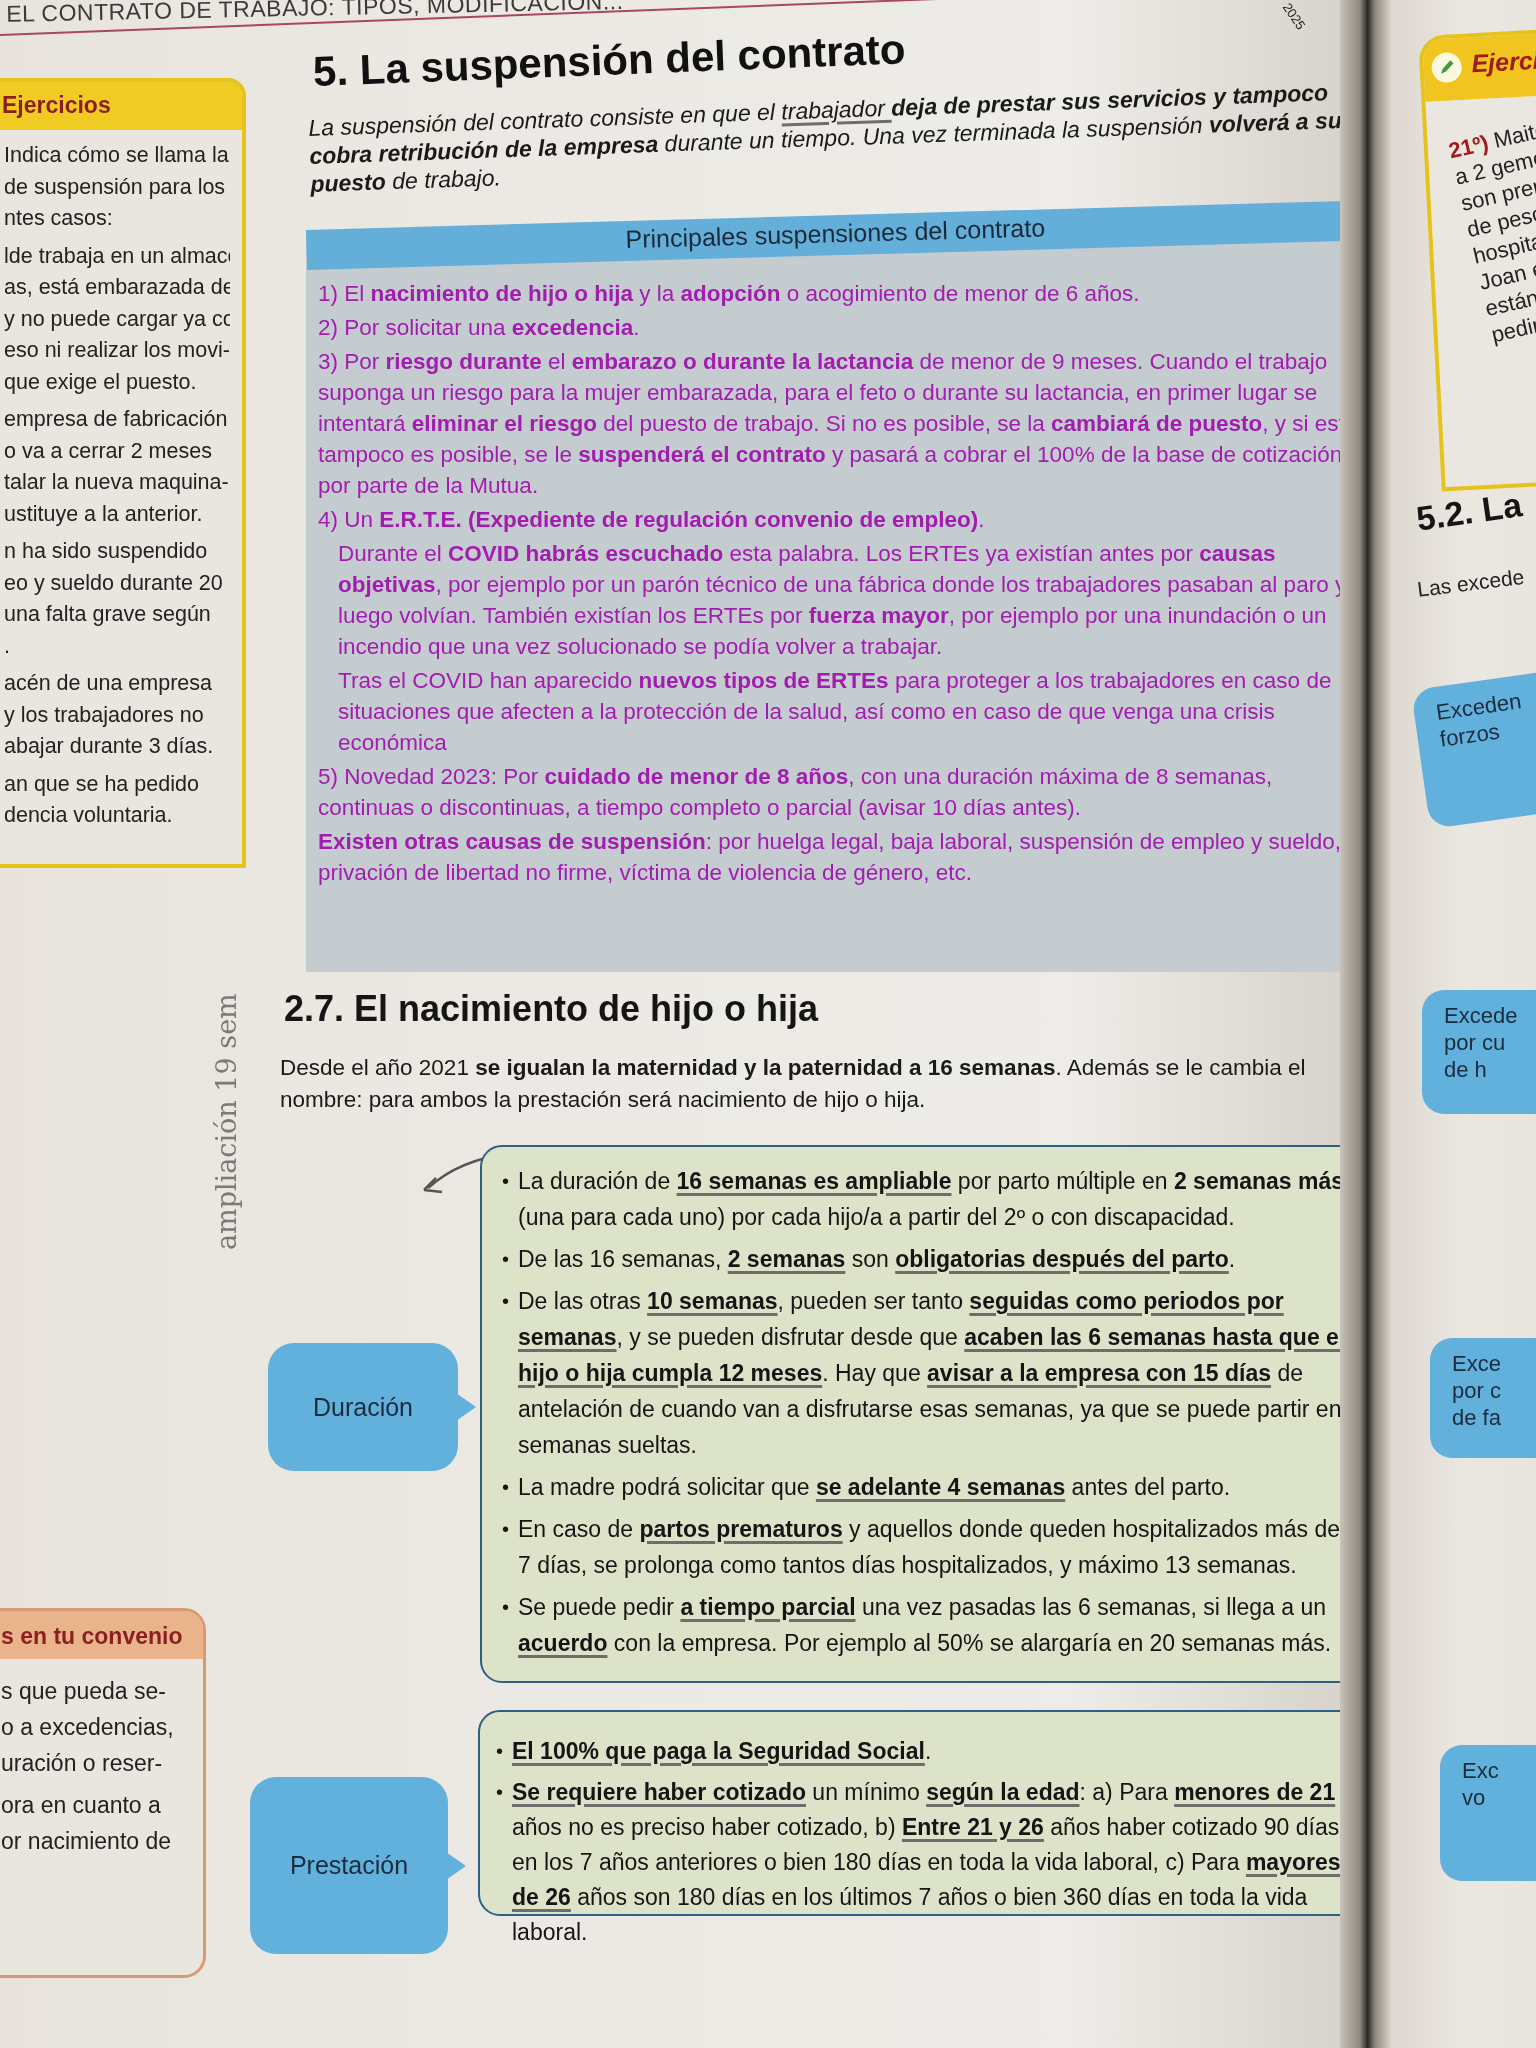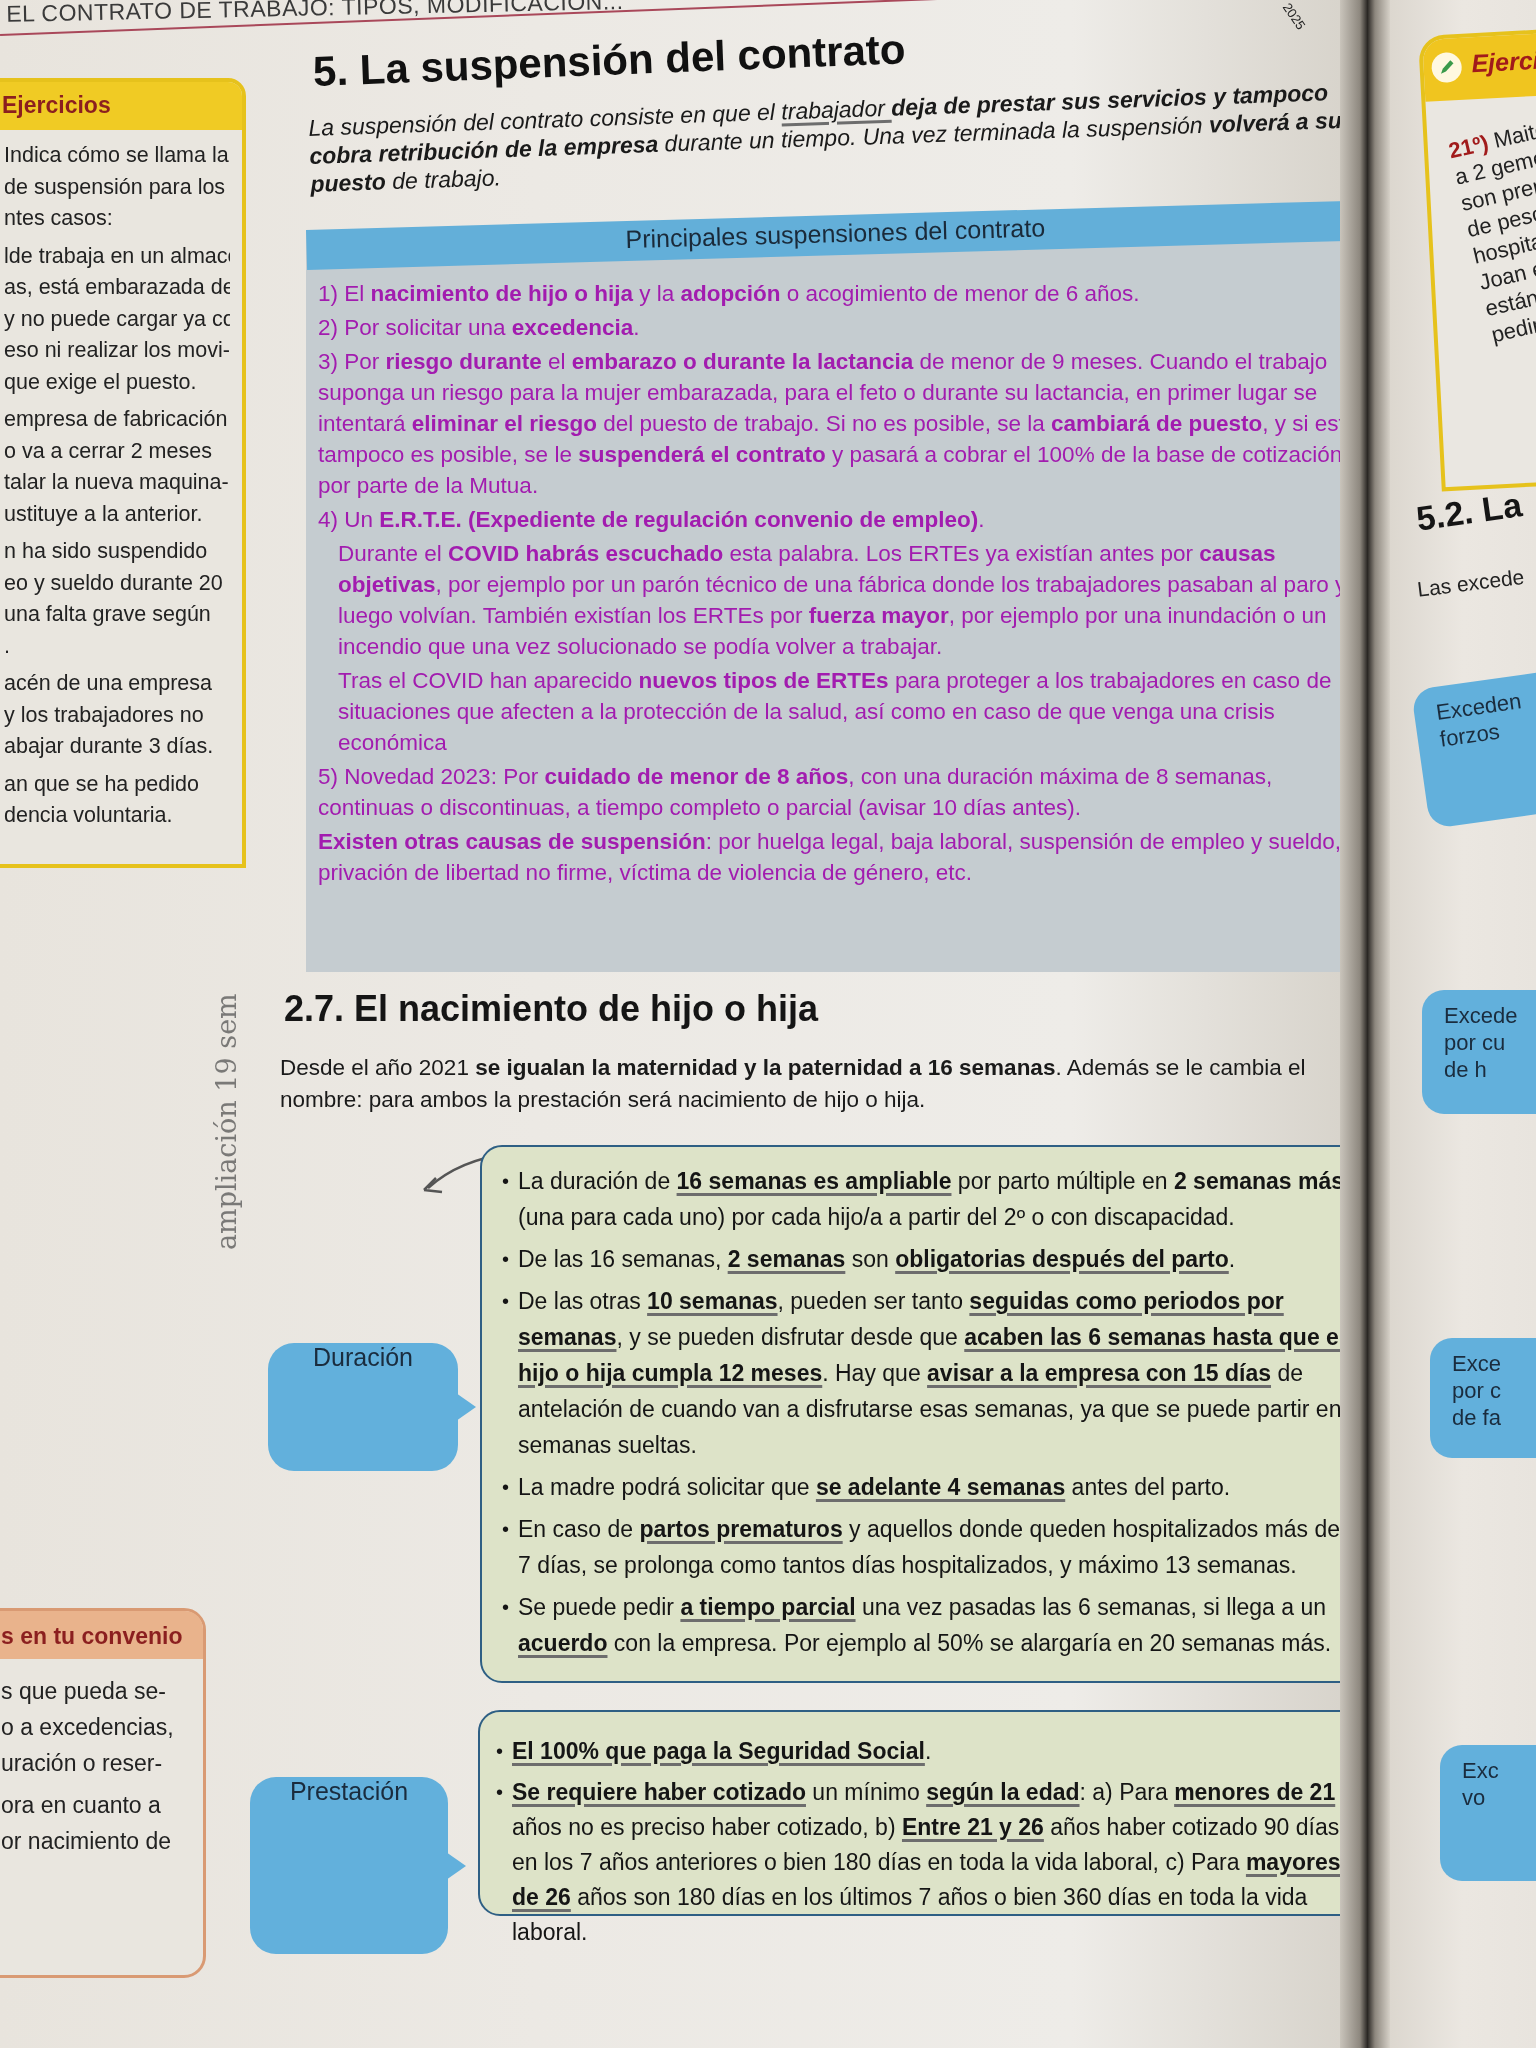--- a/index.html
+++ b/index.html
@@ -116,21 +116,21 @@
       padding: 22px 18px 0 20px; font-size: 23px; line-height: 35px; color: #151515;
     }
     .bullet-item { position: relative; padding-left: 12px; margin-bottom: 6px; }
     .bullet-item::before {
       content: "•"; position: absolute; left: -4px; top: 0; font-size: 20px;
     }
     .hl { text-decoration: underline; text-decoration-color: #6d6d6d; text-decoration-thickness: 3px; text-underline-offset: 4px; }
 
     .tag {
       position: absolute; background: #62b0dc; color: #1a2c3e;
-      border-radius: 26px; display: flex; justify-content: center;
+      border-radius: 26px; display: flex; align-items: center; justify-content: center;
       font-size: 25px;
     }
     .tag::after {
       content: ""; position: absolute; right: -18px; top: 50%; margin-top: -14px;
       border-left: 20px solid #62b0dc; border-top: 14px solid transparent; border-bottom: 14px solid transparent;
     }
     .tag-dur { left: -32px; top: 1343px; width: 190px; height: 128px; }
     .tag-prest { left: -50px; top: 1777px; width: 198px; height: 177px; }
 
     .handnote {

